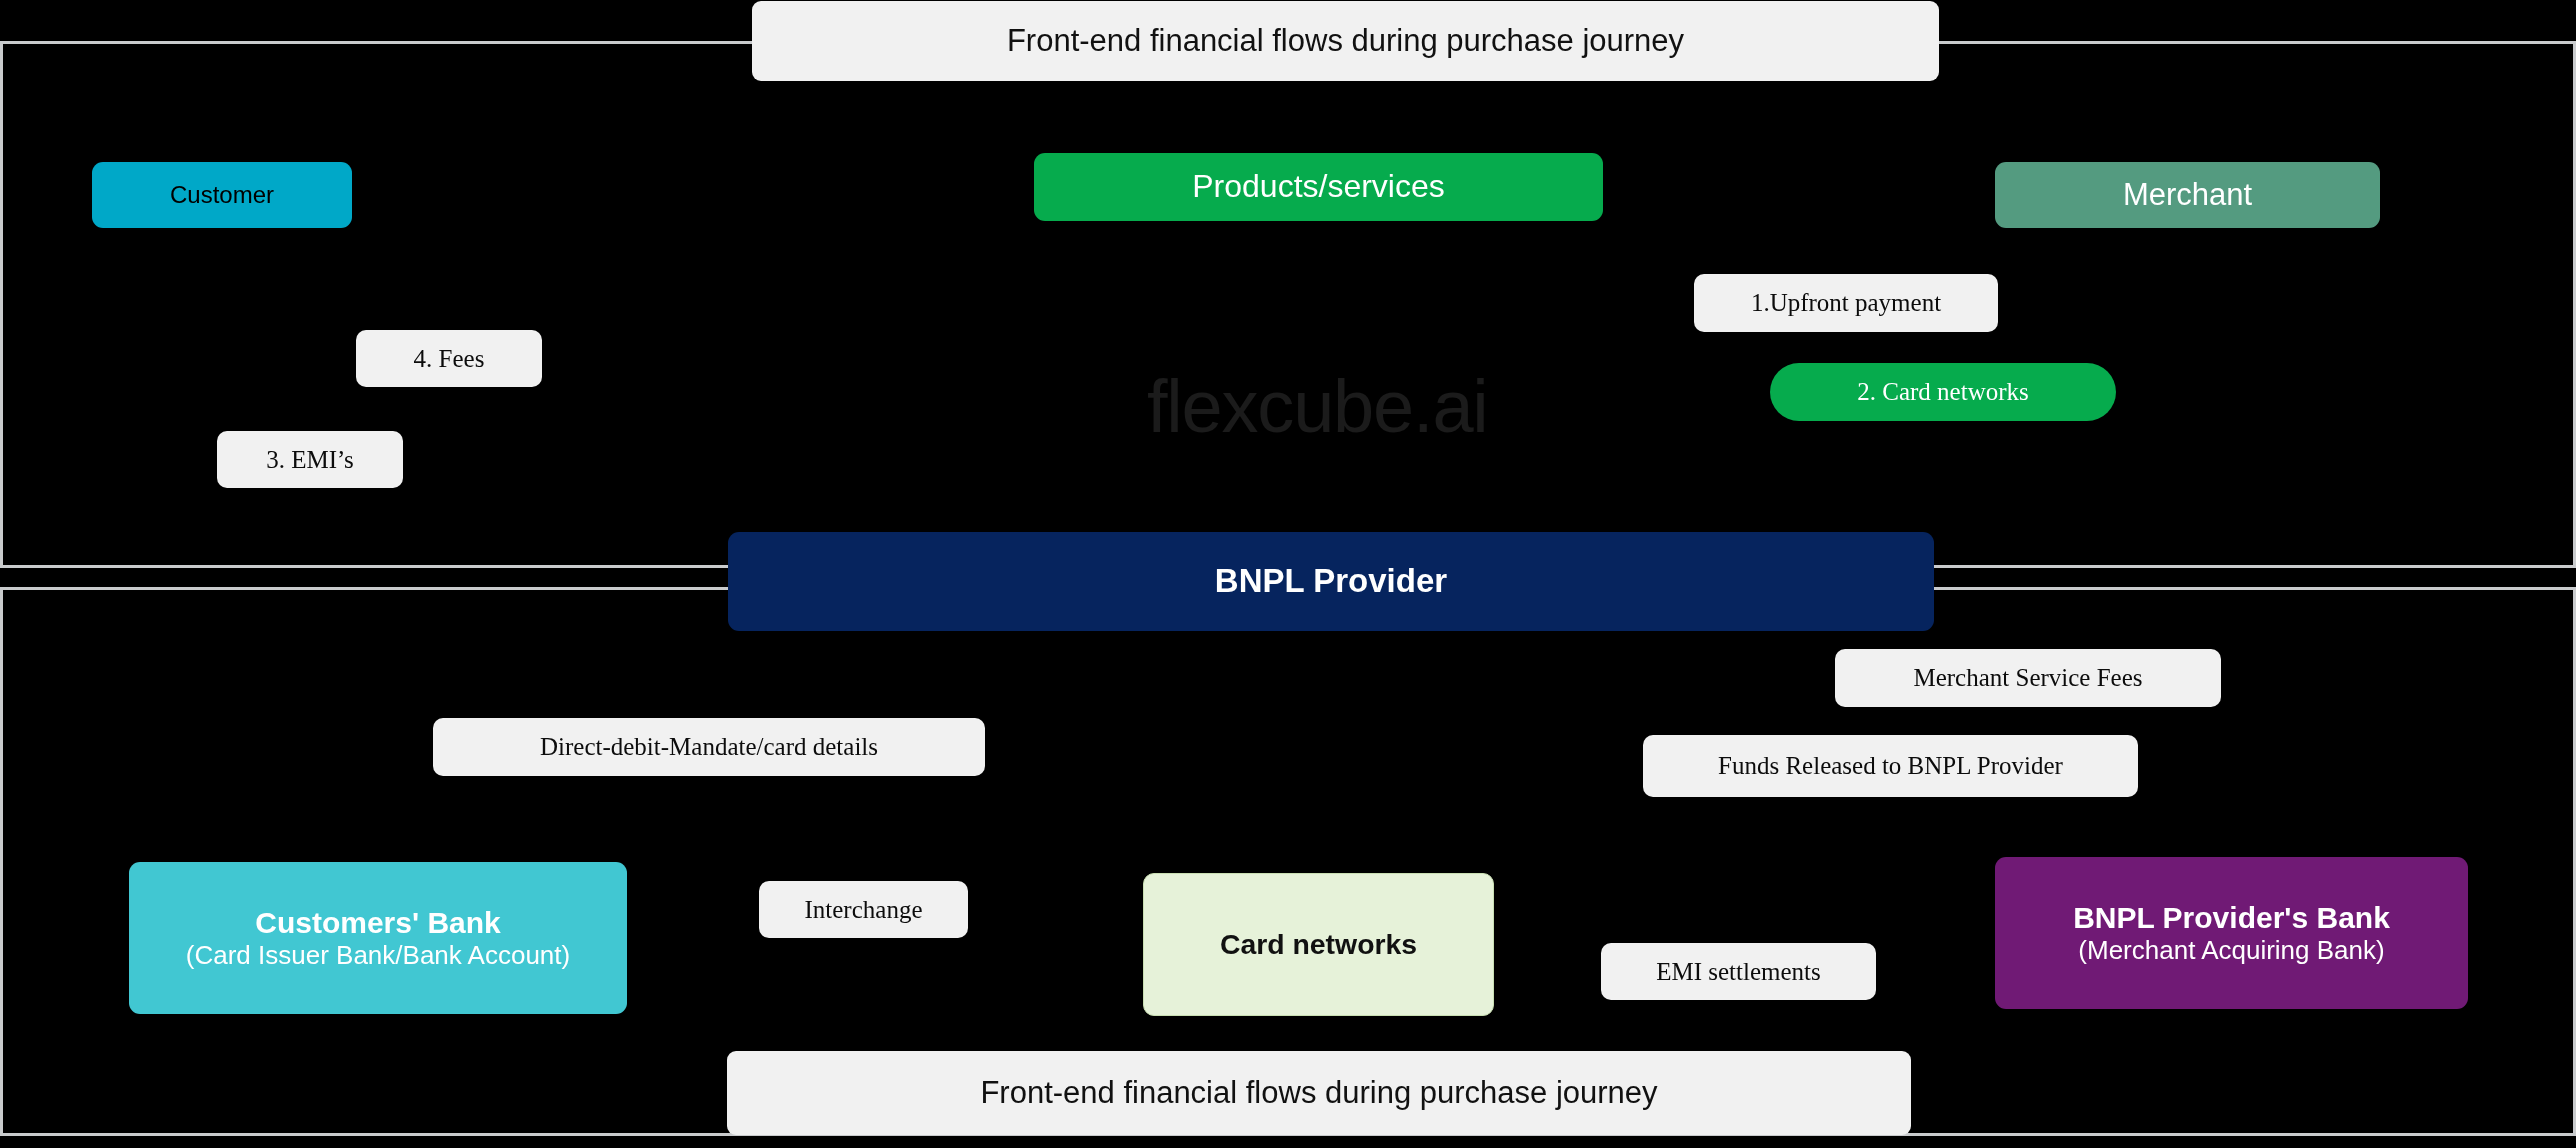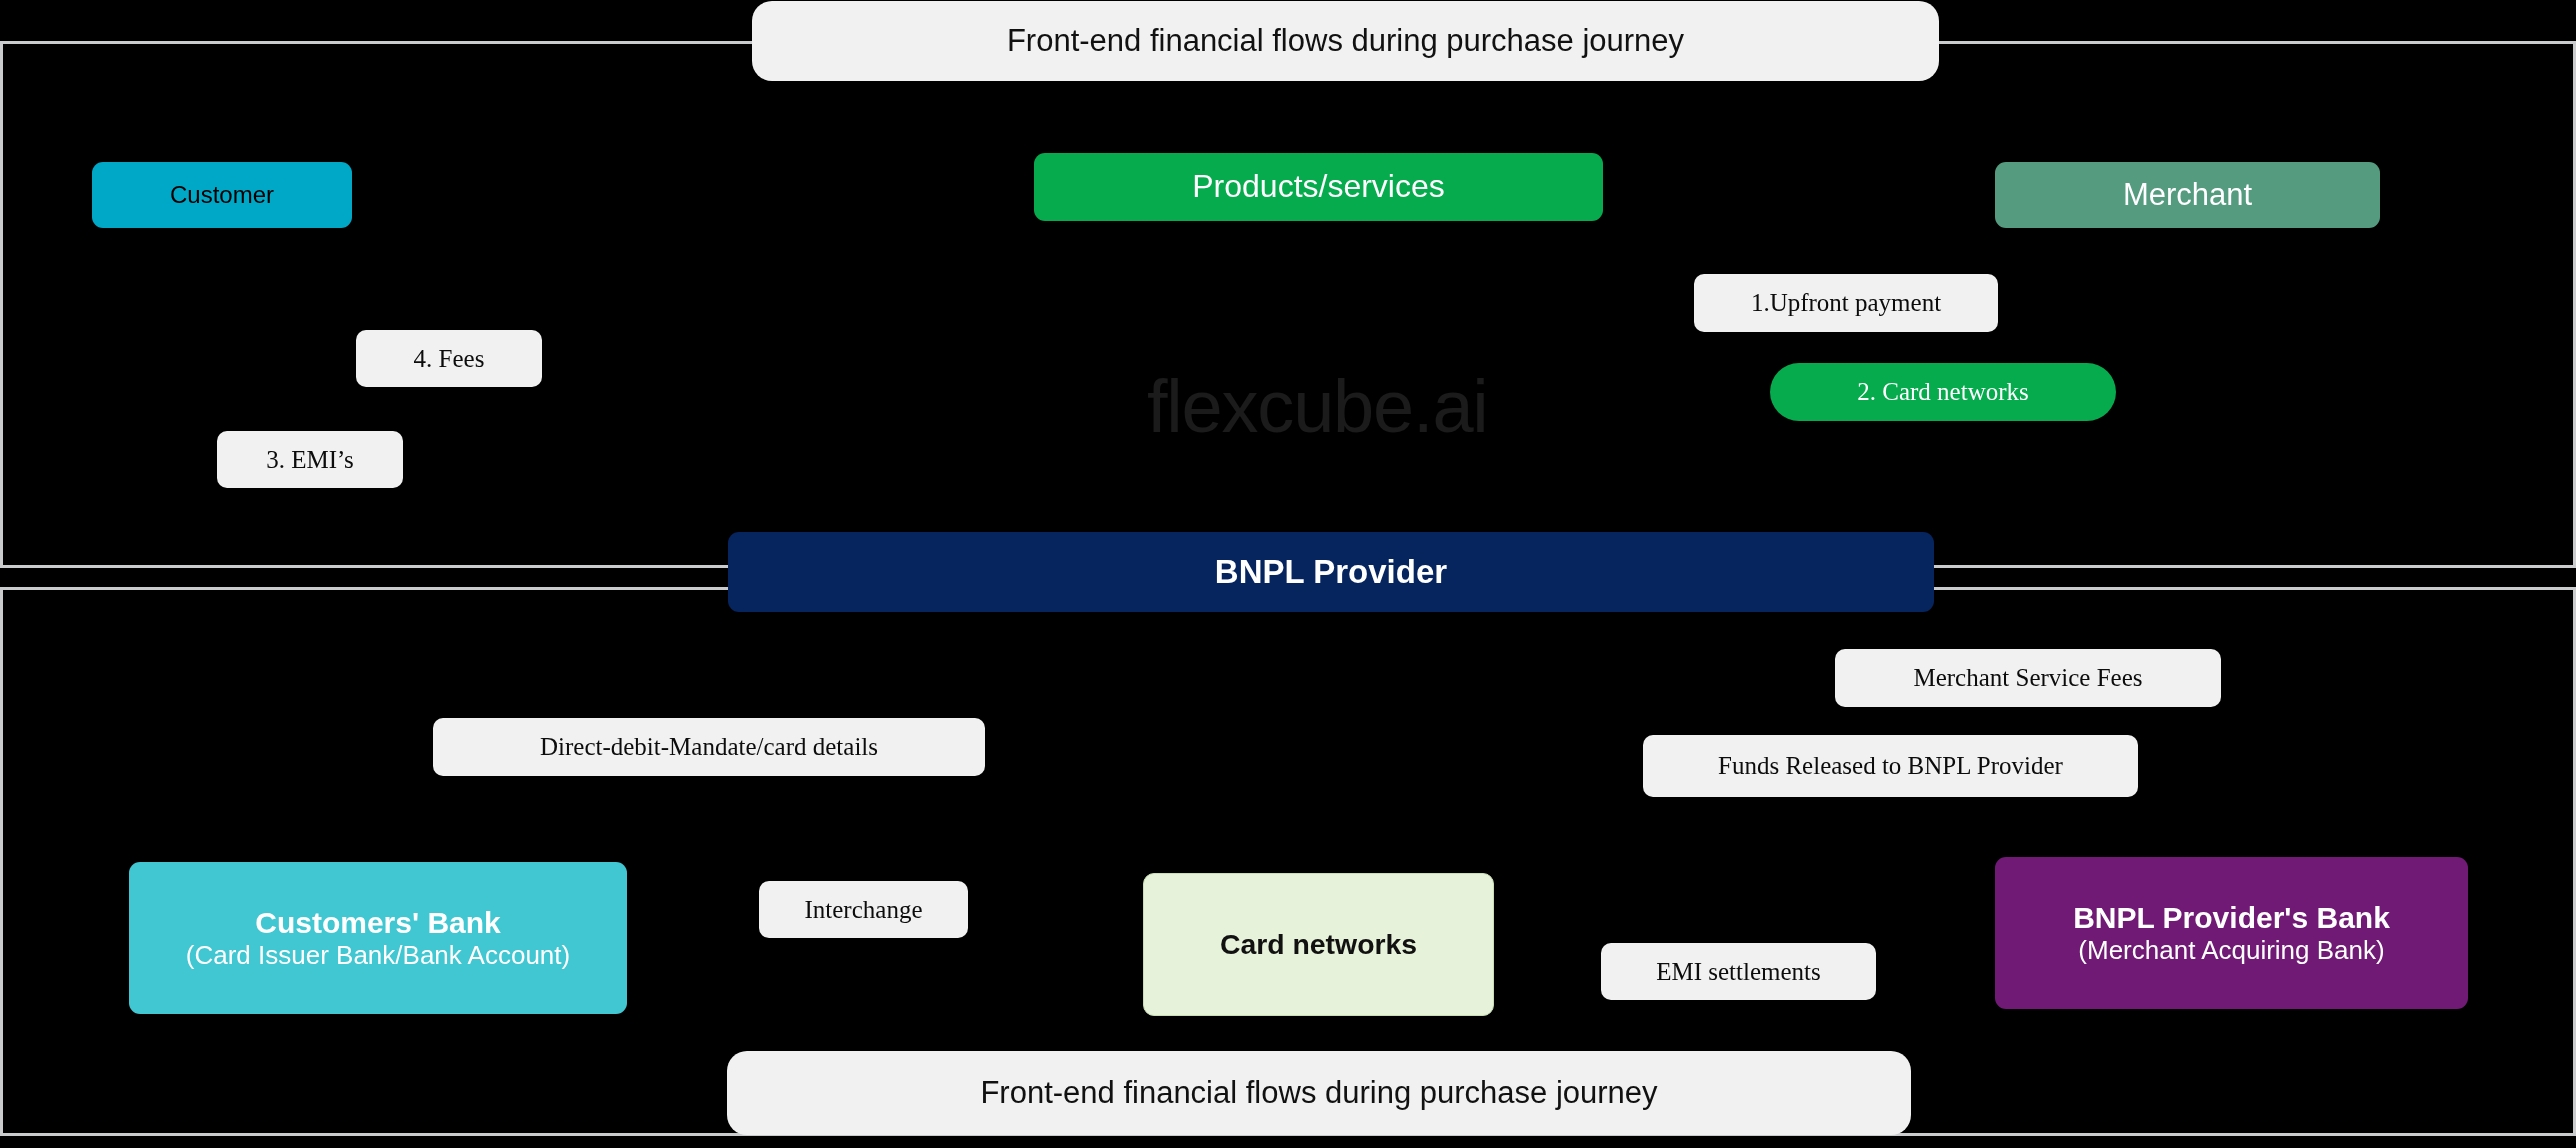--- a/index.html
+++ b/index.html
@@ -69,21 +69,21 @@
   
   .banner {
     position: absolute;
     box-sizing: border-box;
     display: flex;
     align-items: center;
     justify-content: center;
     text-align: center;
     background: #f1f1f1;
     color: #111111;
-    border-radius: 20px;
+    border-radius: 9px;
     font-size: 31px;
     line-height: 1.1;
   }
 
   
   .node-customer {
     background: #00a8c8;
     color: #000000;
     font-size: 24px;
   }
@@ -161,21 +161,21 @@
   <div class="node node-merchant" style="left:1995px; top:162px; width:385px; height:66px;">Merchant</div>
 
   <div class="chip" style="left:1694px; top:274px; width:304px; height:58px;">1.Upfront payment</div>
 
   <div class="chip green" style="left:1770px; top:363px; width:346px; height:58px;">2. Card networks</div>
 
   <div class="chip" style="left:217px; top:431px; width:186px; height:57px;">3. EMI’s</div>
 
   <div class="chip" style="left:356px; top:330px; width:186px; height:57px;">4. Fees</div>
 
-  <div class="node node-bnpl" style="left:728px; top:532px; width:1206px; height:80px;">BNPL Provider</div>
+  <div class="node node-bnpl" style="left:728px; top:532px; width:1206px; height:99px;">BNPL Provider</div>
 
   <div class="chip" style="left:1835px; top:649px; width:386px; height:58px;">Merchant Service Fees</div>
 
   <div class="chip" style="left:1643px; top:735px; width:495px; height:62px;">Funds Released to BNPL Provider</div>
 
   <div class="chip" style="left:433px; top:718px; width:552px; height:58px;">Direct-debit-Mandate/card details</div>
 
   <div class="chip" style="left:759px; top:881px; width:209px; height:57px;">Interchange</div>
 
   <div class="chip" style="left:1601px; top:943px; width:275px; height:57px;">EMI settlements</div>

